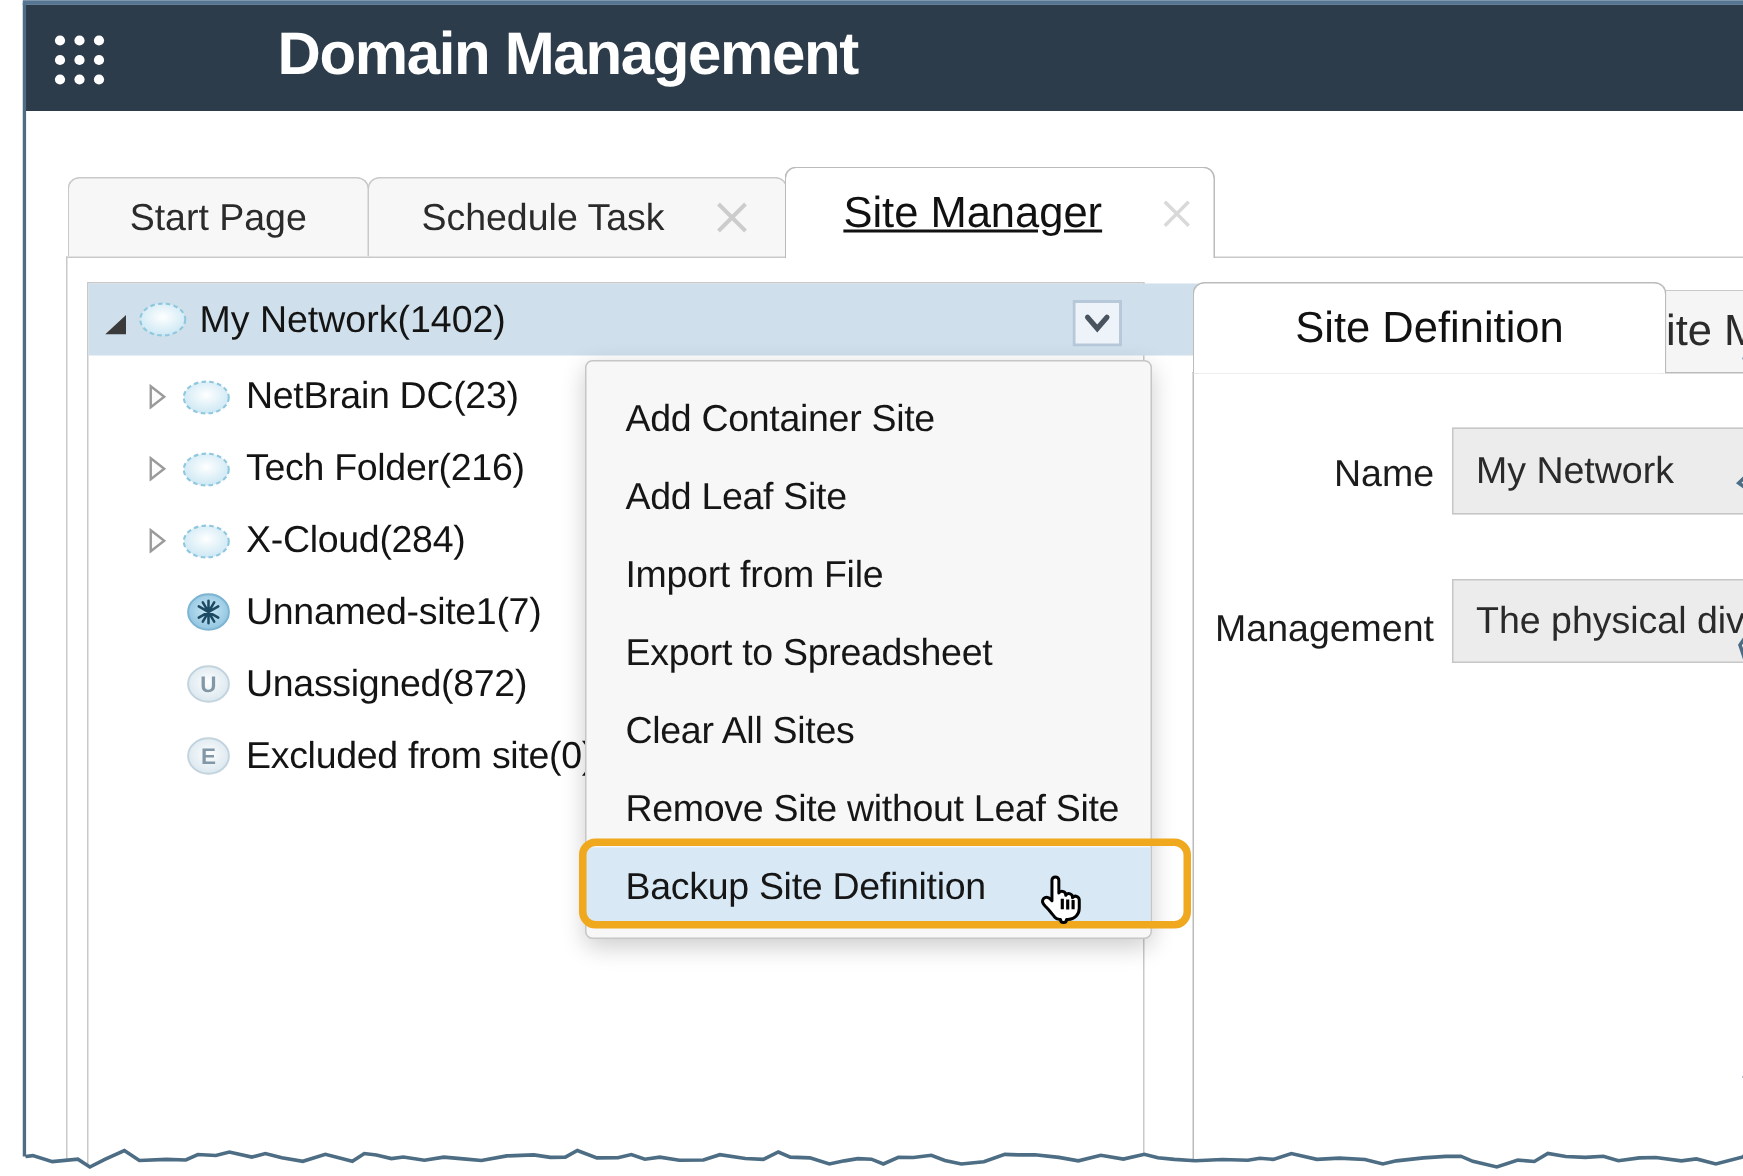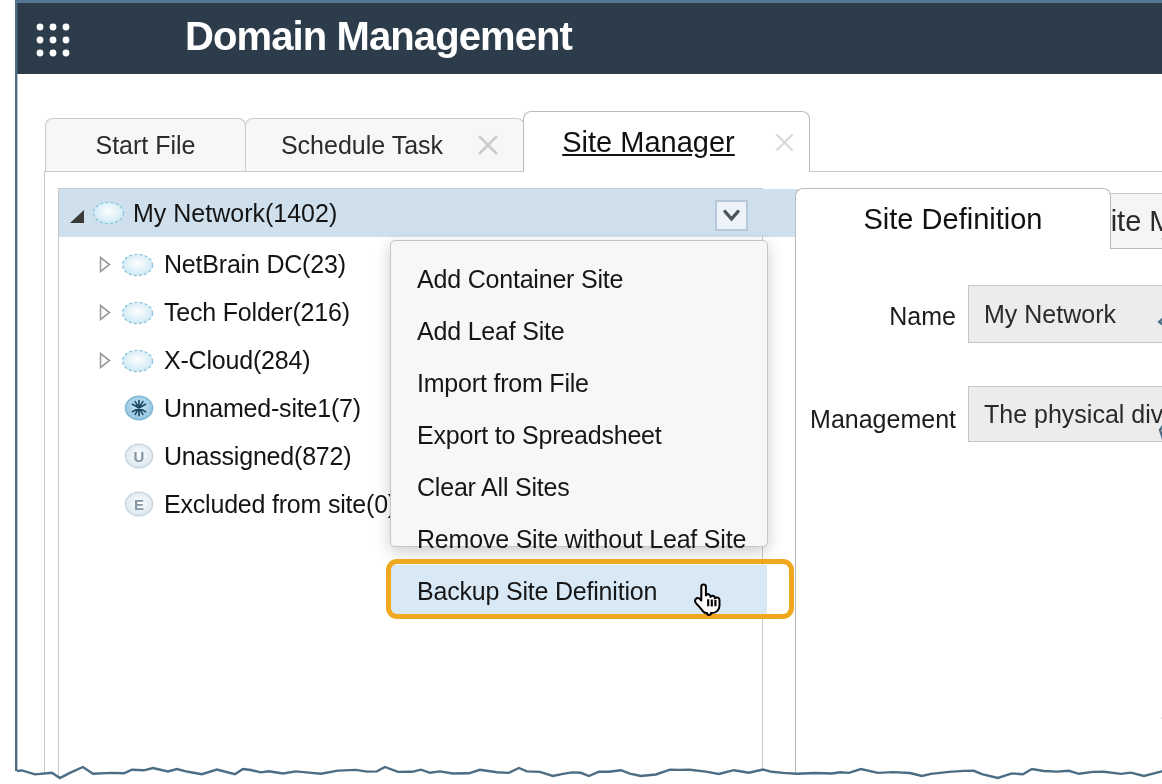--- a/index.html
+++ b/index.html
@@ -24,21 +24,21 @@
 
 #tree { left:43px; top:188px; width:705px; height:596px; background:#fff;
   border:1px solid #c9c9c9; border-bottom:none; }
 #selrow { left:44px; top:189px; width:775px; height:48px; background:#cfe0ec; z-index:1;text-align:right; }
 #selrow .lbl { position:absolute; left:74px; top:10px; font-size:25px; color:#141414; }
 #ddbtn { left:700px; top:200px; width:33px; height:31px; background:#eef3fa;
   border:2px solid #b6c8da; z-index:2; }
 .trow { position:absolute; height:48px; z-index:0; }
 .trow .txt { position:absolute; left:105px; top:10px; font-size:25px; color:#141414; letter-spacing:-0.2px; white-space:nowrap; }
 
-#menu { left:375px; top:240px; width:378px; height:307px; background:#f7f7f7;
+#menu { left:375px; top:240px; width:378px; height:386px; background:#f7f7f7;
   border:1px solid #c6c6c6; border-radius:5px; z-index:10;
   box-shadow:0 5px 16px rgba(0,0,0,0.20); padding-top:12px; }
 .mi { height:52px; line-height:52px; padding-left:26px; font-size:25px;
   color:#161616; letter-spacing:-0.2px; white-space:nowrap; }
 .mi.hl { background:#d8e8f5; }
 #ring { left:371px; top:559px; width:408px; height:60px; border:5.5px solid #f0a81f;
   border-radius:11px; z-index:12; }
 #cursor { left:676px; top:582px; z-index:13; }
 
 #rtab1 { left:780px; top:188px; width:316px; height:61px; background:#fff;
@@ -87,21 +87,21 @@
           <circle cx="18" cy="19" r="3.4"></circle>
           <circle cx="31" cy="19" r="3.4"></circle>
         <circle cx="5" cy="32" r="3.4"></circle>
           <circle cx="18" cy="32" r="3.4"></circle>
           <circle cx="31" cy="32" r="3.4"></circle>
       </g>
     </svg>
     <div class="abs" id="title">Domain Management</div>
   </div>
 
-  <div class="abs tab" id="tab1">Start File</div>
+  <div class="abs tab" id="tab1">Start Page</div>
   <div class="abs tab" id="tab2">Schedule Task<svg class="xc" width="26" height="26" viewBox="0 0 26 26">
         <path d="M4 4 L22 22 M22 4 L4 22" stroke="#cccccc" stroke-width="2.6"></path>
       </svg></div>
   <div class="abs" id="main"></div>
   <div class="abs tab" id="tab3">Site Manager<svg class="xc" style="margin-left:38px" width="23" height="23" viewBox="0 0 26 26">
         <path d="M4 4 L22 22 M22 4 L4 22" stroke="#d9d9d9" stroke-width="2.6"></path>
       </svg></div>
 
   <div class="abs" id="tree"></div>
   <div class="abs" id="selrow">

